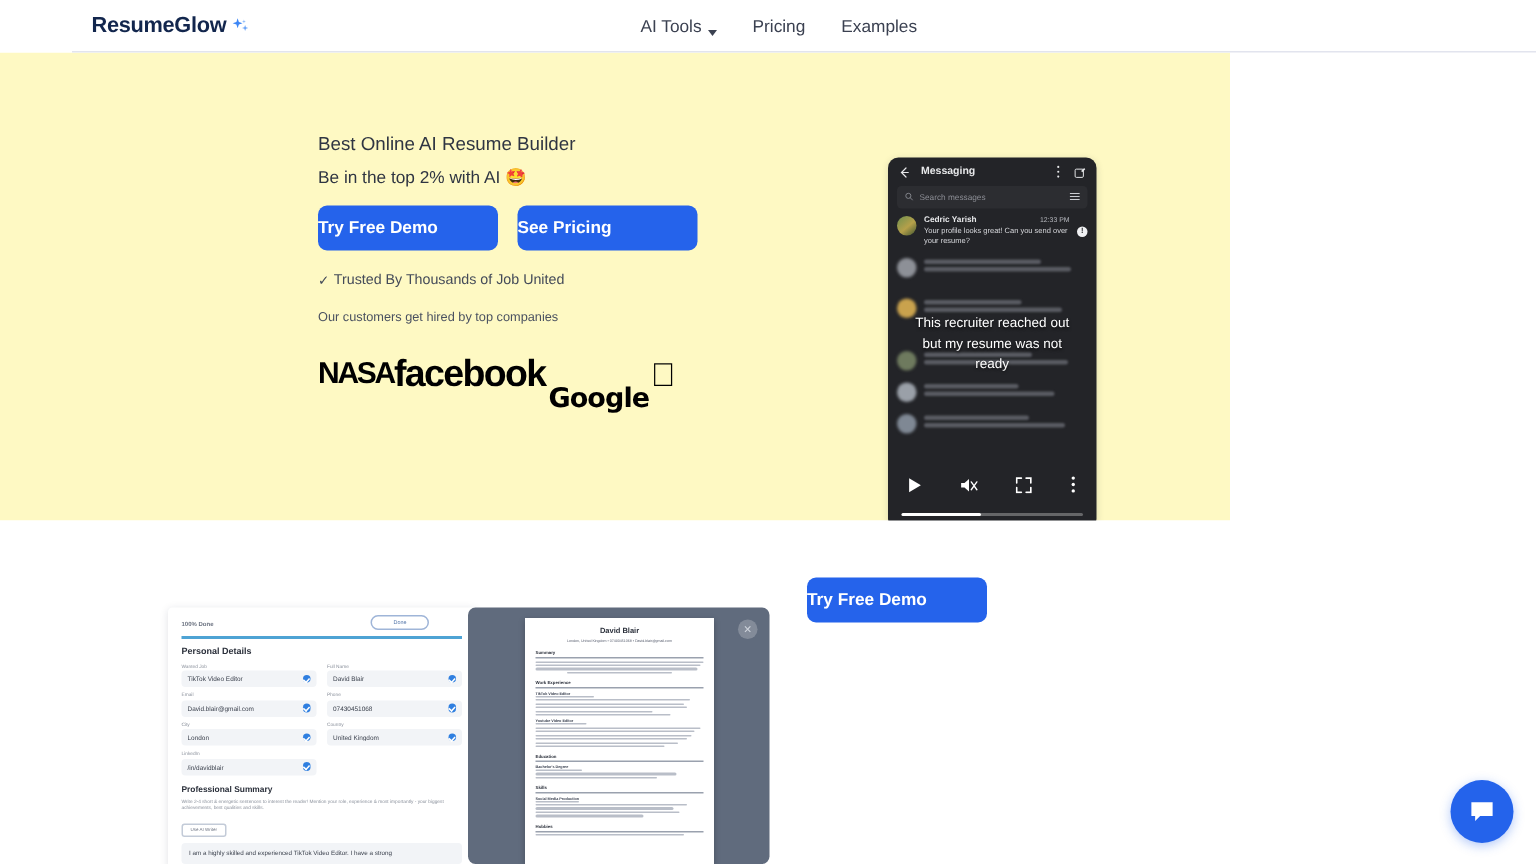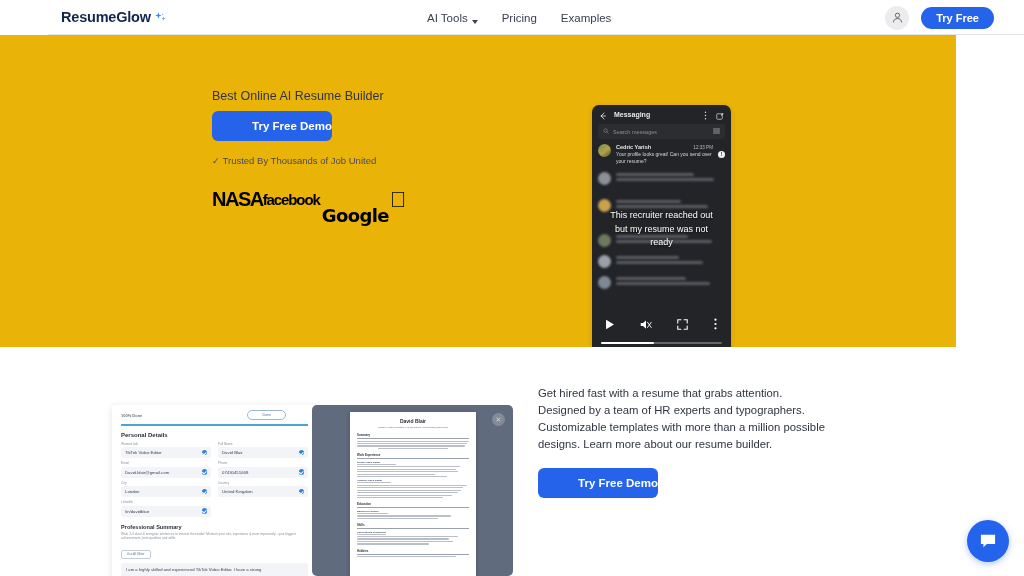--- a/index.html
+++ b/index.html
@@ -53,47 +53,47 @@
     border: none; border-radius: 14px; padding: 5px 15px; cursor: pointer;
     white-space: nowrap;
   }
   .nav-underline {
     position: absolute; left: 48px; top: 34px; width: 976px; height: 1px;
     background: #e2e4ee;
   }
 
   
   .hero {
-    position: absolute; top: 35px; left: 0; width: 956px; height: 312px;
-    background: #eab308;
+    position: absolute; top: 35px; left: 0; width: 820px; height: 312px;
+    background: #fef9c3;
   }
   .hero-left { position: absolute; left: 212px; top: 54px; width: 300px; }
   .hero-eyebrow { font-size: 12.5px; color: #2f3542; margin-bottom: 8px; }
   .hero-title {
     font-size: 23.5px; font-weight: bold; color: #11151c; line-height: 1.09;
     letter-spacing: -0.5px; margin-bottom: 9px;
   }
   .hero-sub { font-size: 11.5px; color: #2f3542; margin-bottom: 12px; }
   .hero-btns { display: flex; gap: 13px; margin-bottom: 14px; }
   .btn-primary {
     background: #2563eb; color: #fff; border: none; border-radius: 6px;
     font-size: 11.5px; font-weight: bold; padding: 9px 0; width: 120px;
-    cursor: pointer; text-align: right;
+    cursor: pointer; text-align: left;
   }
   .trust-line {
     font-size: 9.5px; color: #444b59; display: flex; align-items: center; gap: 3px;
   }
   .check { font-size: 9px; color: #444b59; }
   .cust-line { font-size: 8.5px; color: #4a5160; margin-top: 14px; }
   .logos {
     display: flex; align-items: center; gap: 0px; margin-top: 7px;
     color: #000; font-weight: bold;
   }
   .logo-nasa { font-size: 20px; font-weight: bold; letter-spacing: -1.5px; font-family: "Liberation Sans", sans-serif; }
-  .logo-fb { font-size: 15px; font-weight: bold; letter-spacing: -1.1px; }
+  .logo-fb { font-size: 25px; font-weight: bold; letter-spacing: -1.1px; }
   .logo-google { font-size: 18px; letter-spacing: -0.6px; margin-left: 2px; font-family: "DejaVu Sans", sans-serif; margin-top: 32px;}
   .logo-apple { font-size: 22px; margin-left: 1px; line-height: 0.9; }
 
   
   .video-card {
     position: absolute; left: 592px; top: 70px; width: 139px; height: 248px;
     background: #232428; border-radius: 7px; overflow: hidden;
     box-shadow: 0 1px 5px rgba(30,40,70,0.15);
   }
   .v-head {
@@ -259,46 +259,40 @@
 
     <div class="nav-menu">
       <div class="nav-link">
         <span>AI Tools</span>
         <span class="caret"></span>
       </div>
       <div class="nav-link">Pricing</div>
       <div class="nav-link">Examples</div>
     </div>
 
-    <div class="nav-right">
-      <div class="avatar">
-        <svg width="13" height="13" viewBox="0 0 20 20">
-          <circle cx="10" cy="6.6" r="3.3" fill="none" stroke="#55595f" stroke-width="1.4"></circle>
-          <path d="M3.8 17.5 C3.8 13.6 6.5 11.6 10 11.6 C13.5 11.6 16.2 13.6 16.2 17.5" fill="none" stroke="#55595f" stroke-width="1.4"></path>
-        </svg>
-      </div>
-      <button class="btn-tryfree">Try Free</button>
-    </div>
     <div class="nav-underline"></div>
   </div>
 
   <div class="hero">
 
     <div class="hero-left">
       <div class="hero-eyebrow">Best Online AI Resume Builder</div>
+      <div class="hero-sub">Be in the top 2% with AI 🤩</div>
 
       <div class="hero-btns">
         <button class="btn-primary">Try Free Demo</button>
+        <button class="btn-primary">See Pricing</button>
       </div>
 
       <div class="trust-line">
         <span class="check">✓</span>
         <span>Trusted By Thousands of Job United</span>
       </div>
 
+      <div class="cust-line">Our customers get hired by top companies</div>
 
       <div class="logos">
         <span class="logo-nasa">NASA</span>
         <span class="logo-fb">facebook</span>
         <span class="logo-google">Google</span>
         <span class="logo-apple"></span>
       </div>
     </div>
 
     <div class="video-card">
@@ -417,21 +411,20 @@
       </div>
 
       <div class="v-progress">
         <div class="v-progress-fill"></div>
       </div>
     </div>
   </div>
 
   <div class="sec2">
     <div class="sec2-right">
-      <div class="s2-body">Get hired fast with a resume that grabs attention. Designed by a team of HR experts and typographers. Customizable templates with more than a million possible designs. Learn more about our resume builder.</div>
       <button class="btn-primary">Try Free Demo</button>
       
     </div>
   </div>
 
   <div class="editor-shot">
     <div class="ed-top">
       <span class="ed-pct">100% Done</span>
       <span class="ed-donebtn">Done</span>
     </div>

